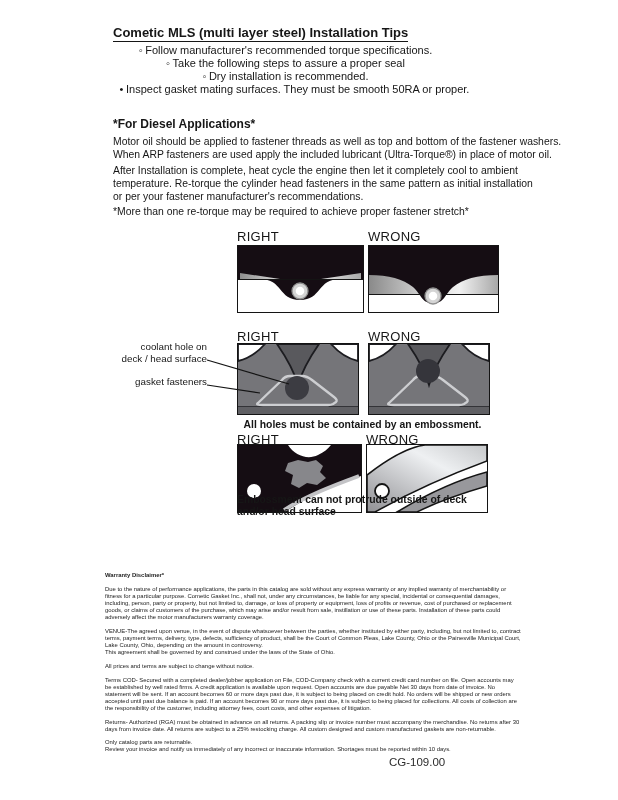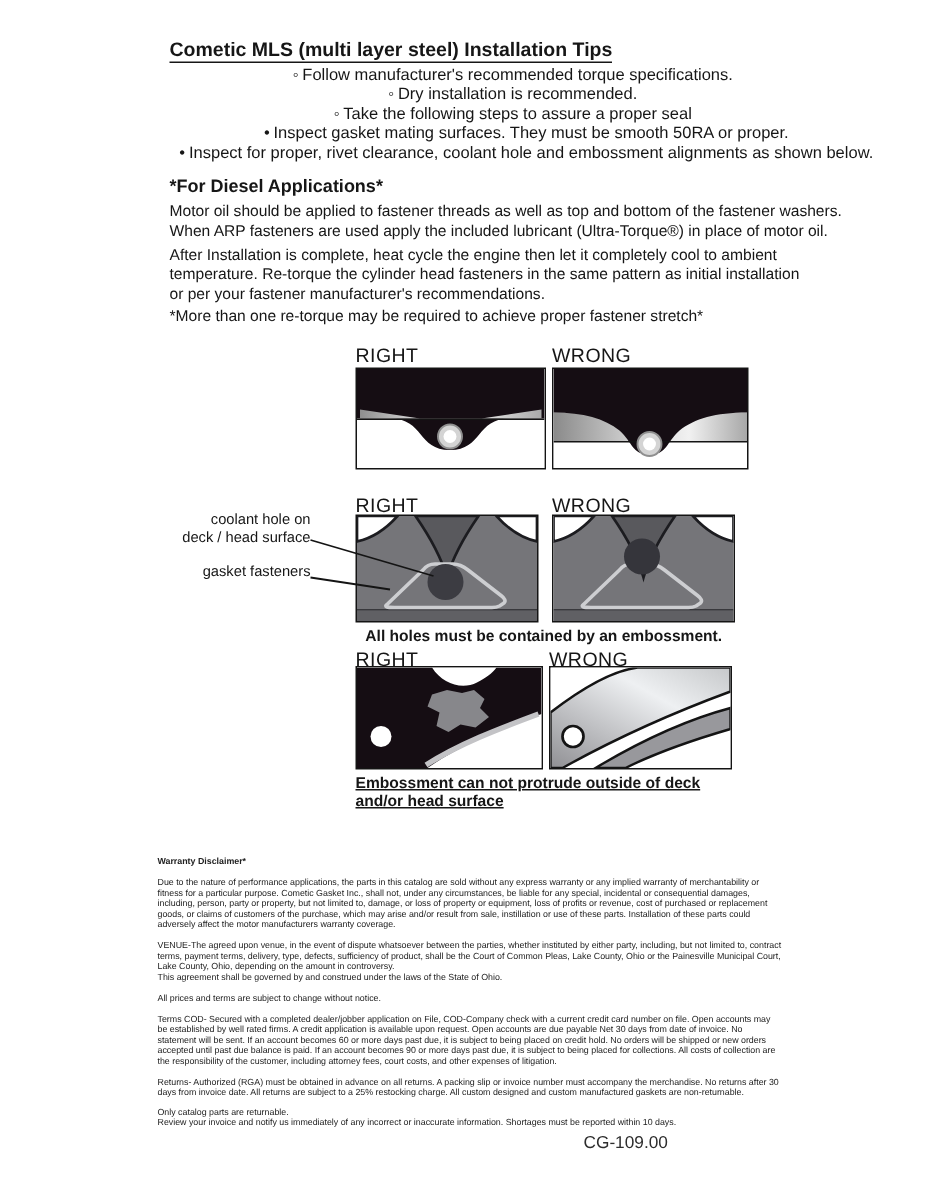--- a/index.html
+++ b/index.html
@@ -37,24 +37,23 @@
 </style>
 </head>
 <body>
 
 <div id="page">
 
   <div class="title">Cometic MLS (multi layer steel) Installation Tips</div>
 
   <div class="bullets">
     <div class="b-line"><span class="marker">◦</span><span>Follow manufacturer's recommended torque specifications.</span></div>
+    <div class="b-line"><span class="marker">◦</span><span>Take the following steps to assure a proper seal</span></div>
     <div class="b-line"><span class="marker">◦</span><span>Dry installation is recommended.</span></div>
-    <div class="b-line"><span class="marker">◦</span><span>Take the following steps to assure a proper seal</span></div>
     <div class="b-line b-sub"><span class="marker">•</span><span>Inspect gasket mating surfaces.  They must be smooth 50RA or proper.</span></div>
-    <div class="b-line b-sub"><span class="marker">•</span><span>Inspect for proper, rivet clearance, coolant hole and embossment alignments as shown below.</span></div>
   </div>
 
   <div class="h2">*For Diesel Applications*</div>
   <div class="para" id="para1">Motor oil should be applied to fastener threads as well as top and bottom of the fastener washers.
 When ARP fasteners are used apply the included lubricant (Ultra-Torque®) in place of motor oil.</div>
   <div class="para" id="para2">After Installation is complete, heat cycle the engine then let it completely cool to ambient
 temperature. Re-torque the cylinder head fasteners in the same pattern as initial installation
 or per your fastener manufacturer's recommendations.</div>
   <div class="para" id="para3">*More than one re-torque may be required to achieve proper fastener stretch*</div>
 
@@ -166,21 +165,21 @@
           <stop offset="1" stop-color="#c6c8ca"></stop>
         </linearGradient>
       </defs>
       <rect width="120" height="67" fill="#ffffff"></rect>
       <path d="M0,30 C22,13 42,2 58,0 H120 V16 C82,30 42,48 8,67 H0 Z" fill="url(#g3w)" stroke="#141414" stroke-width="1.6"></path>
       <path d="M30,67 C60,49 90,35 120,27 V41 C96,48 70,57 50,67 Z" fill="#98989c" stroke="#141414" stroke-width="1.6"></path>
       <circle cx="15" cy="46" r="7" fill="#ffffff" stroke="#141414" stroke-width="1.8"></circle>
     </svg>
   </div>
 
-  <div class="cap" id="cap3" style="left:237px;top:517px;text-decoration:underline;">Embossment can not protrude outside of deck
+  <div class="cap" id="cap3" style="left:237px;top:494px;">Embossment can not protrude outside of deck
 and/or head surface</div>
 
   <div class="legal">
     <p class="lg-head">Warranty Disclaimer*</p>
     <p>Due to the nature of performance applications, the parts in this catalog are sold without any express warranty or any implied warranty of merchantability or fitness for a particular purpose.  Cometic Gasket Inc., shall not, under any circumstances, be liable for any special, incidental or consequential damages, including, person, party or property, but not limited to, damage, or loss of property or equipment, loss of profits or revenue, cost of purchased or replacement goods, or claims of customers of the purchase, which may arise and/or result from sale, instillation or use of these parts.  Installation of these parts could adversely affect the motor manufacturers warranty coverage.</p>
     <p>VENUE-The agreed upon venue, in the event of dispute whatsoever between the parties, whether instituted by either party, including, but not limited to, contract terms, payment terms, delivery, type, defects, sufficiency of product, shall be the Court of Common Pleas, Lake County, Ohio or the Painesville Municipal Court, Lake County, Ohio, depending on the amount in controversy.
 This agreement shall be governed by and construed under the laws of the State of Ohio.</p>
     <p>All prices and terms are subject to change without notice.</p>
     <p>Terms COD- Secured with a completed dealer/jobber application on File, COD-Company check with a current credit card number on file.  Open accounts may be established by well rated firms.  A credit application is available upon request.  Open accounts are due payable Net 30 days from date of invoice.  No statement will be sent.  If an account becomes 60 or more days past due, it is subject to being placed on credit hold.  No orders will be shipped or new orders accepted until past due balance is paid.  If an account becomes 90 or more days past due, it is subject to being placed for collections.  All costs of collection are the responsibility of the customer, including attorney fees, court costs, and other expenses of litigation.</p>
     <p>Returns- Authorized (RGA) must be obtained in advance on all returns.  A packing slip or invoice number must accompany the merchandise.  No returns after 30 days from invoice date.  All returns are subject to a 25% restocking charge.  All custom designed and custom manufactured gaskets are non-returnable.</p>

